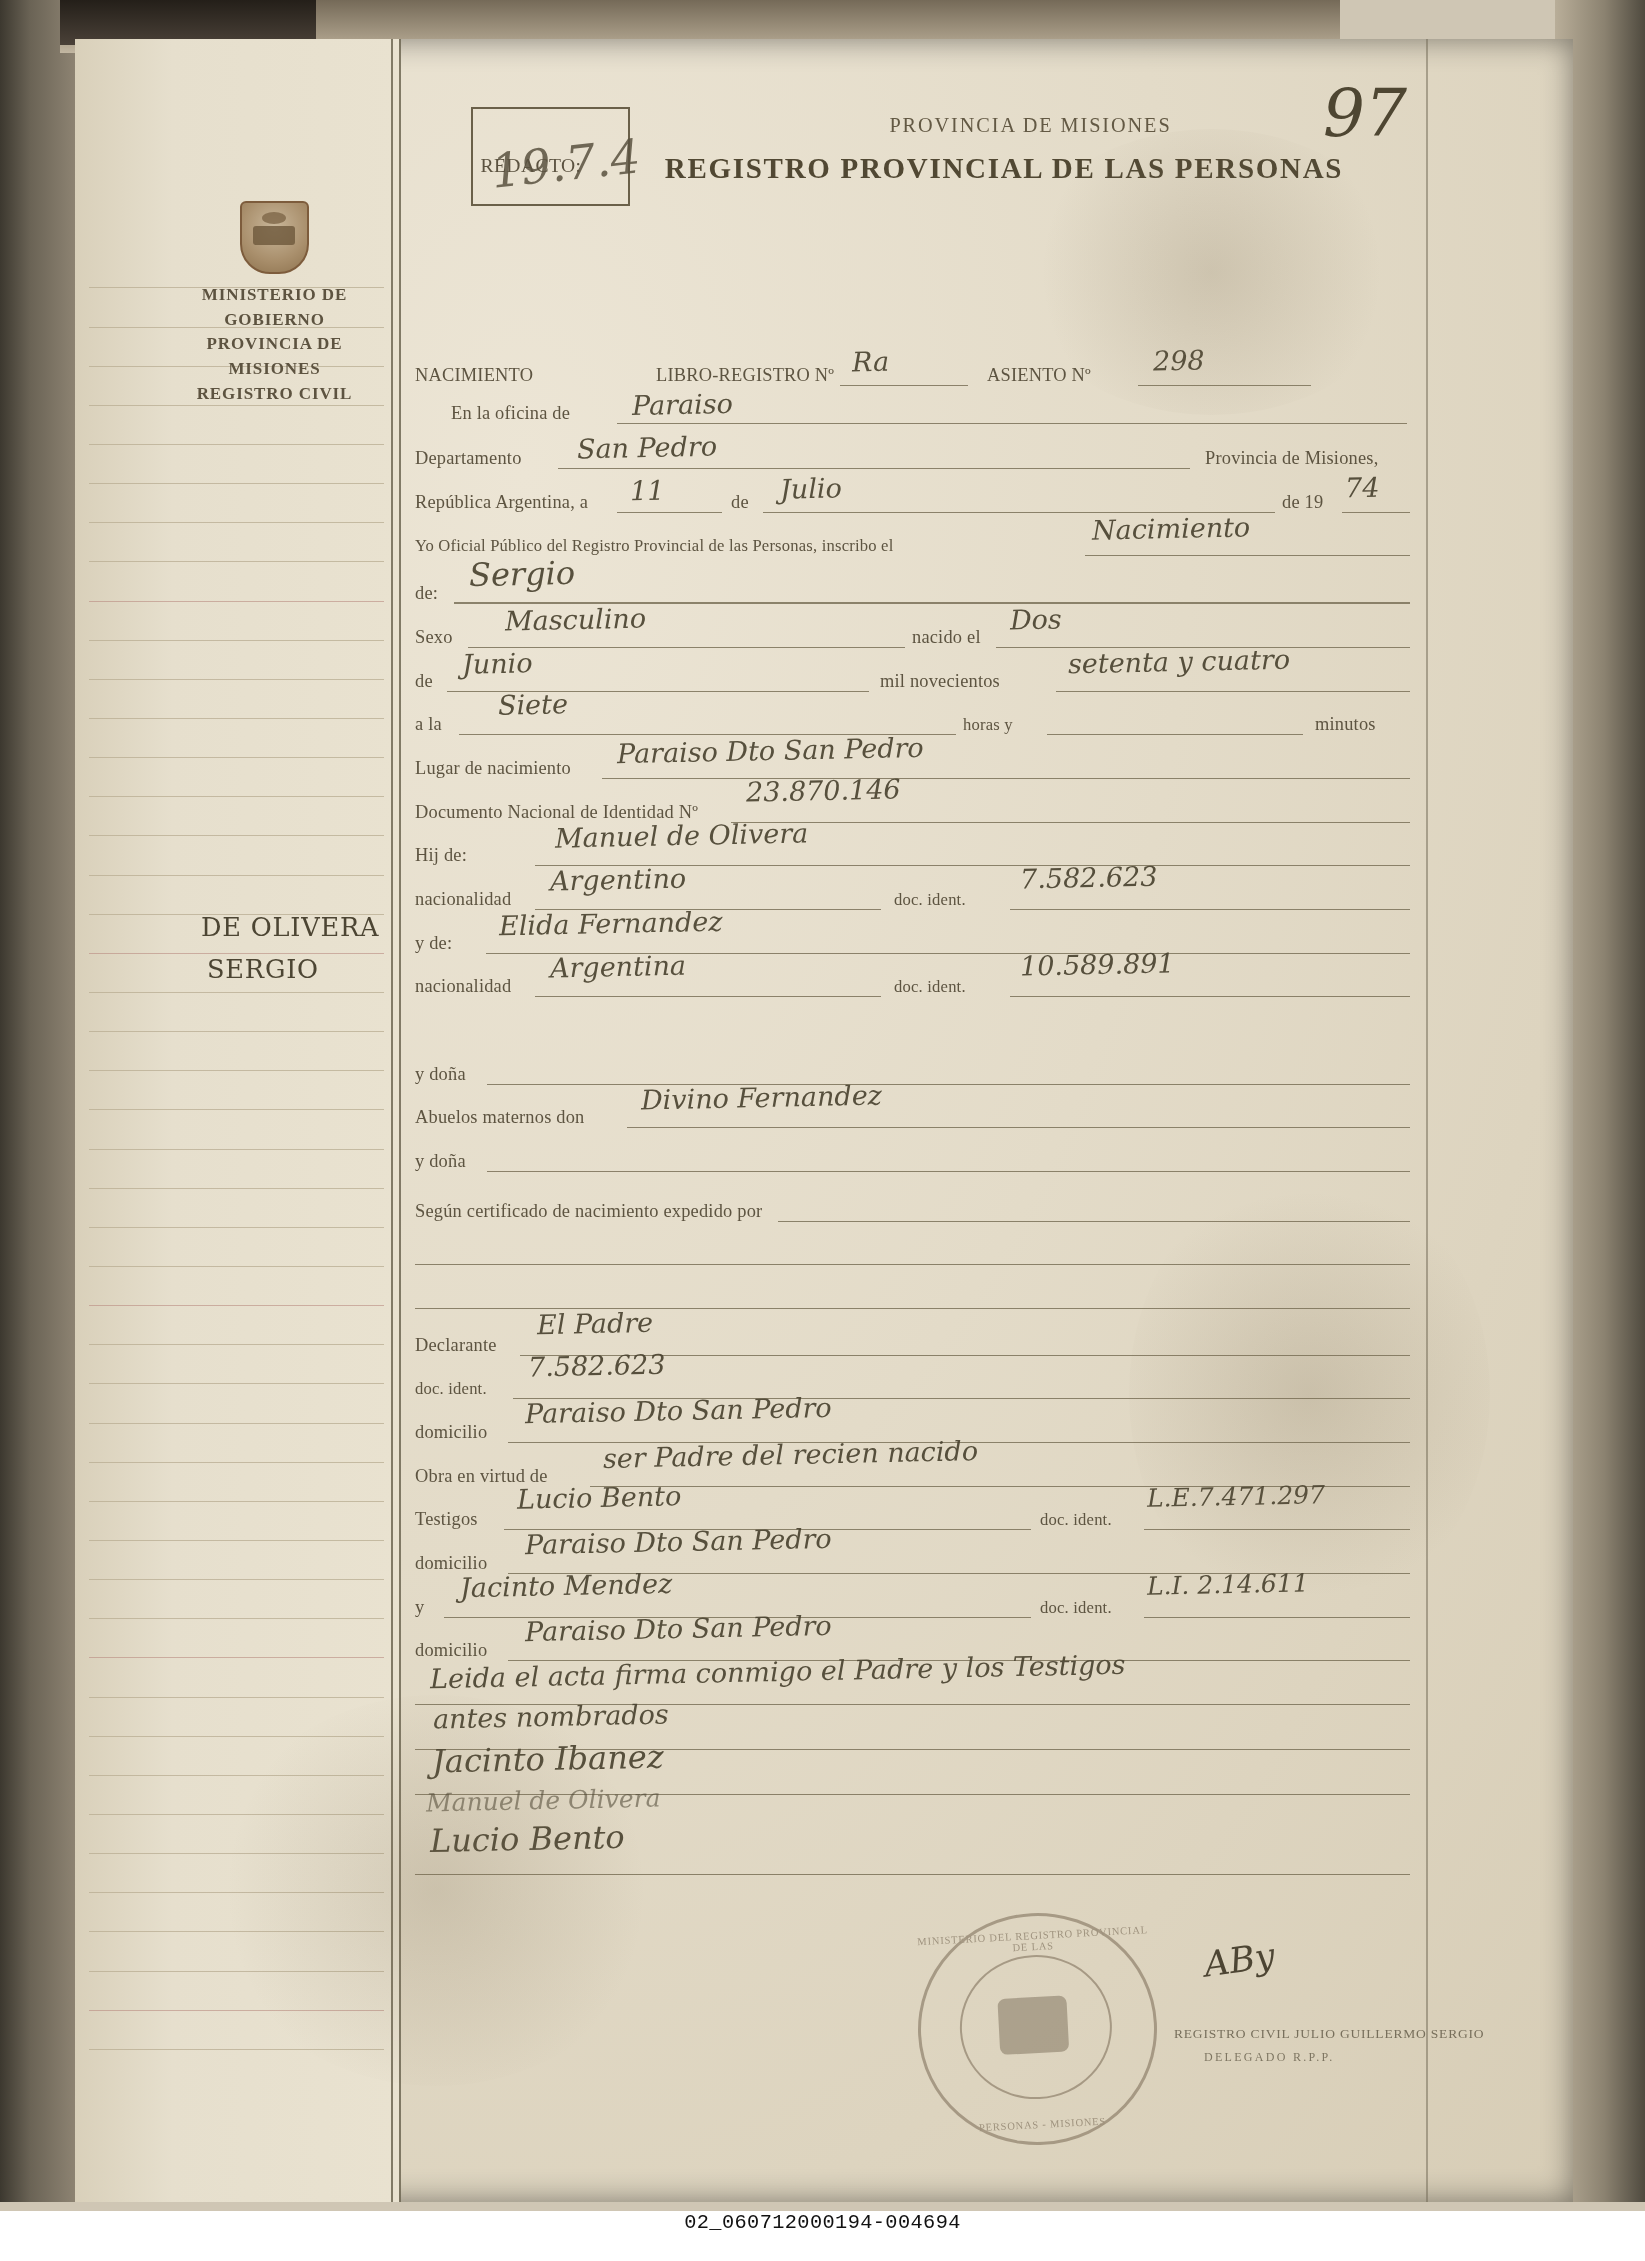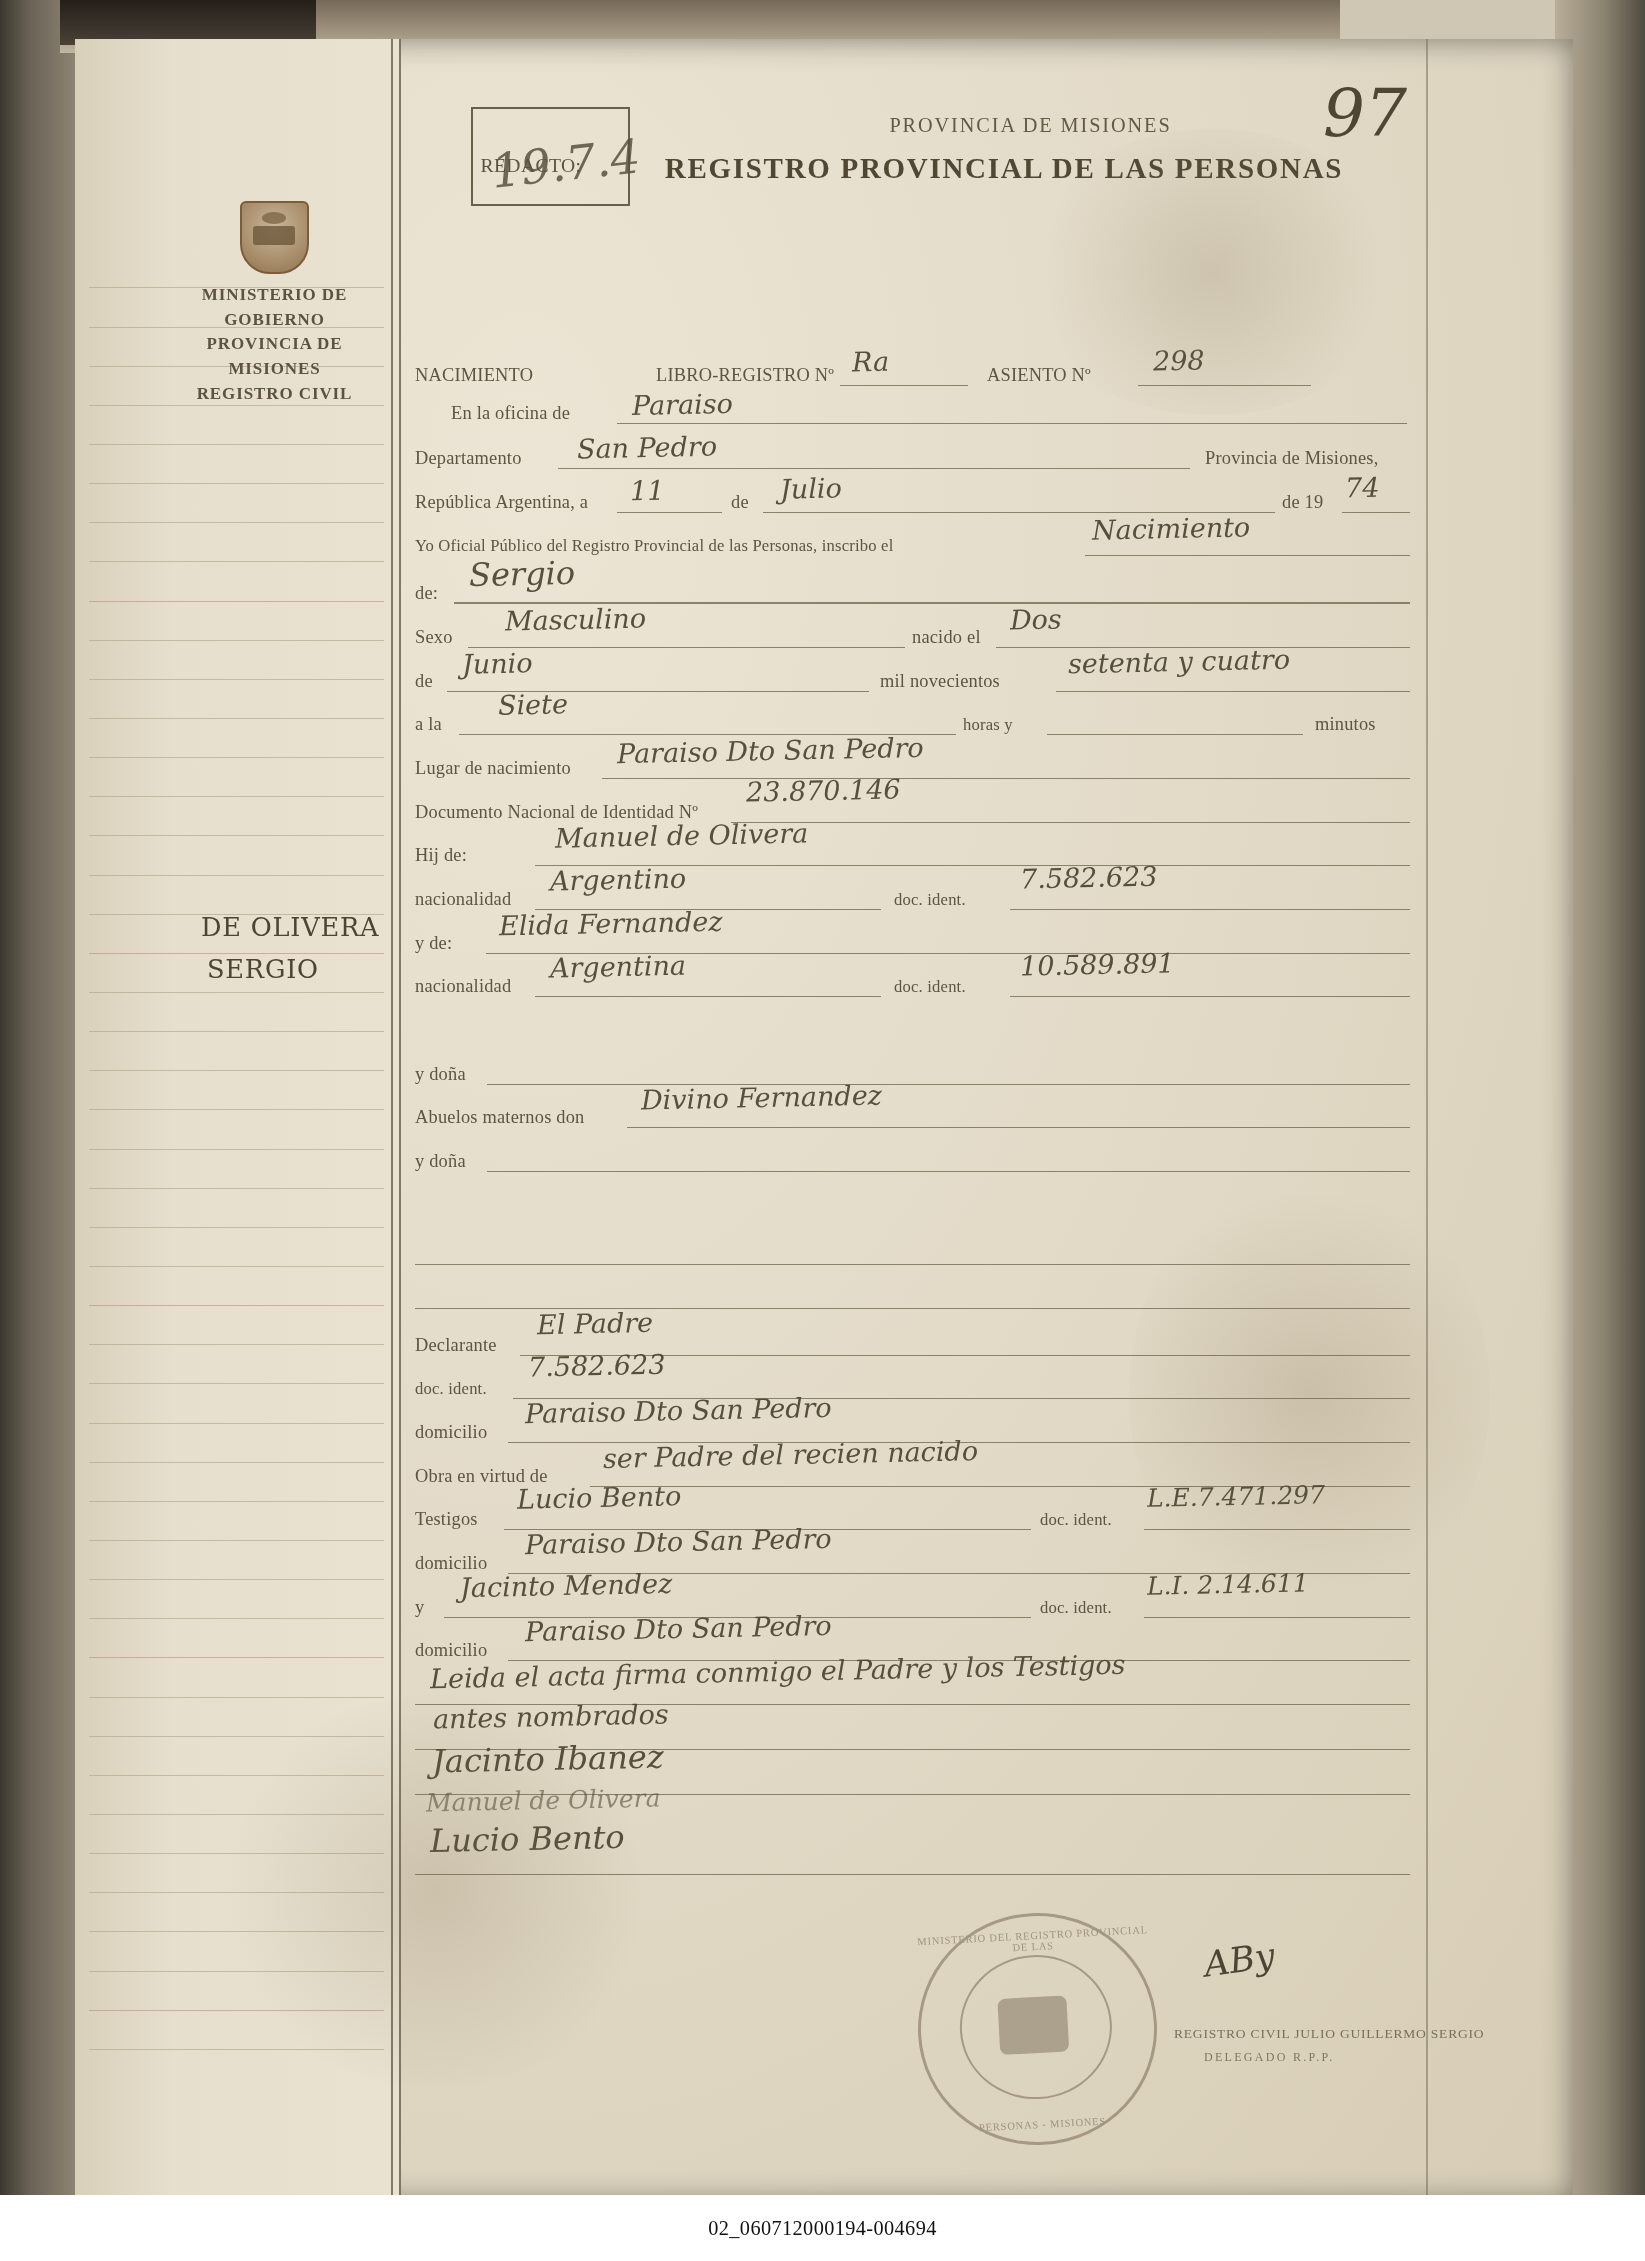--- a/index.html
+++ b/index.html
@@ -302,27 +302,27 @@
     font-size: 12px;
     letter-spacing: 2.3px;
     color: #5f5744;
     opacity: .75;
   }
 
   
   #caption {
     position: absolute;
     left: 0; bottom: 0;
-    width: 1645px; height: 66px;
+    width: 1645px; height: 50px;
     background: #ffffff;
     color: #111;
-    font-family: Liberation Serif, serif;
+    font-family: Liberation Mono, monospace;
     font-size: 20.3px;
     display: flex;
-    align-items: center;
+    align-items: flex-start;
     justify-content: center;
     letter-spacing: 0.4px;
   }
 
   
   .blotch {
     position: absolute;
     border-radius: 50%;
     background: radial-gradient(circle, rgba(120,104,76,.20) 0%, rgba(120,104,76,0) 70%);
     pointer-events: none;
@@ -540,20 +540,25 @@
         <div class="lbl" style="left:0">Abuelos maternos don</div>
         <div class="line" style="left:212px;width:783px"></div>
         <div class="hand h1" style="left:226px;top:-15px">Divino Fernandez</div>
       </div>
       <div class="row" style="top:1102px">
         <div class="lbl" style="left:0">y doña</div>
         <div class="line" style="left:72px;width:923px"></div>
         <div class="hand h2" style="left:87px;top:-12px"></div>
       </div>
 
+      <div class="row" style="top:1152px">
+        <div class="lbl" style="left:0">Según certificado de nacimiento expedido por</div>
+        <div class="line" style="left:363px;width:632px"></div>
+        <div class="hand h2" style="left:376px;top:-12px"></div>
+      </div>
       <div class="row" style="top:1195px">
         <div class="line" style="left:0;width:995px"></div>
       </div>
       <div class="row" style="top:1239px">
         <div class="line" style="left:0;width:995px"></div>
       </div>
 
       <div class="row" style="top:1286px">
         <div class="lbl" style="left:0">Declarante</div>
         <div class="line" style="left:105px;width:890px"></div>

